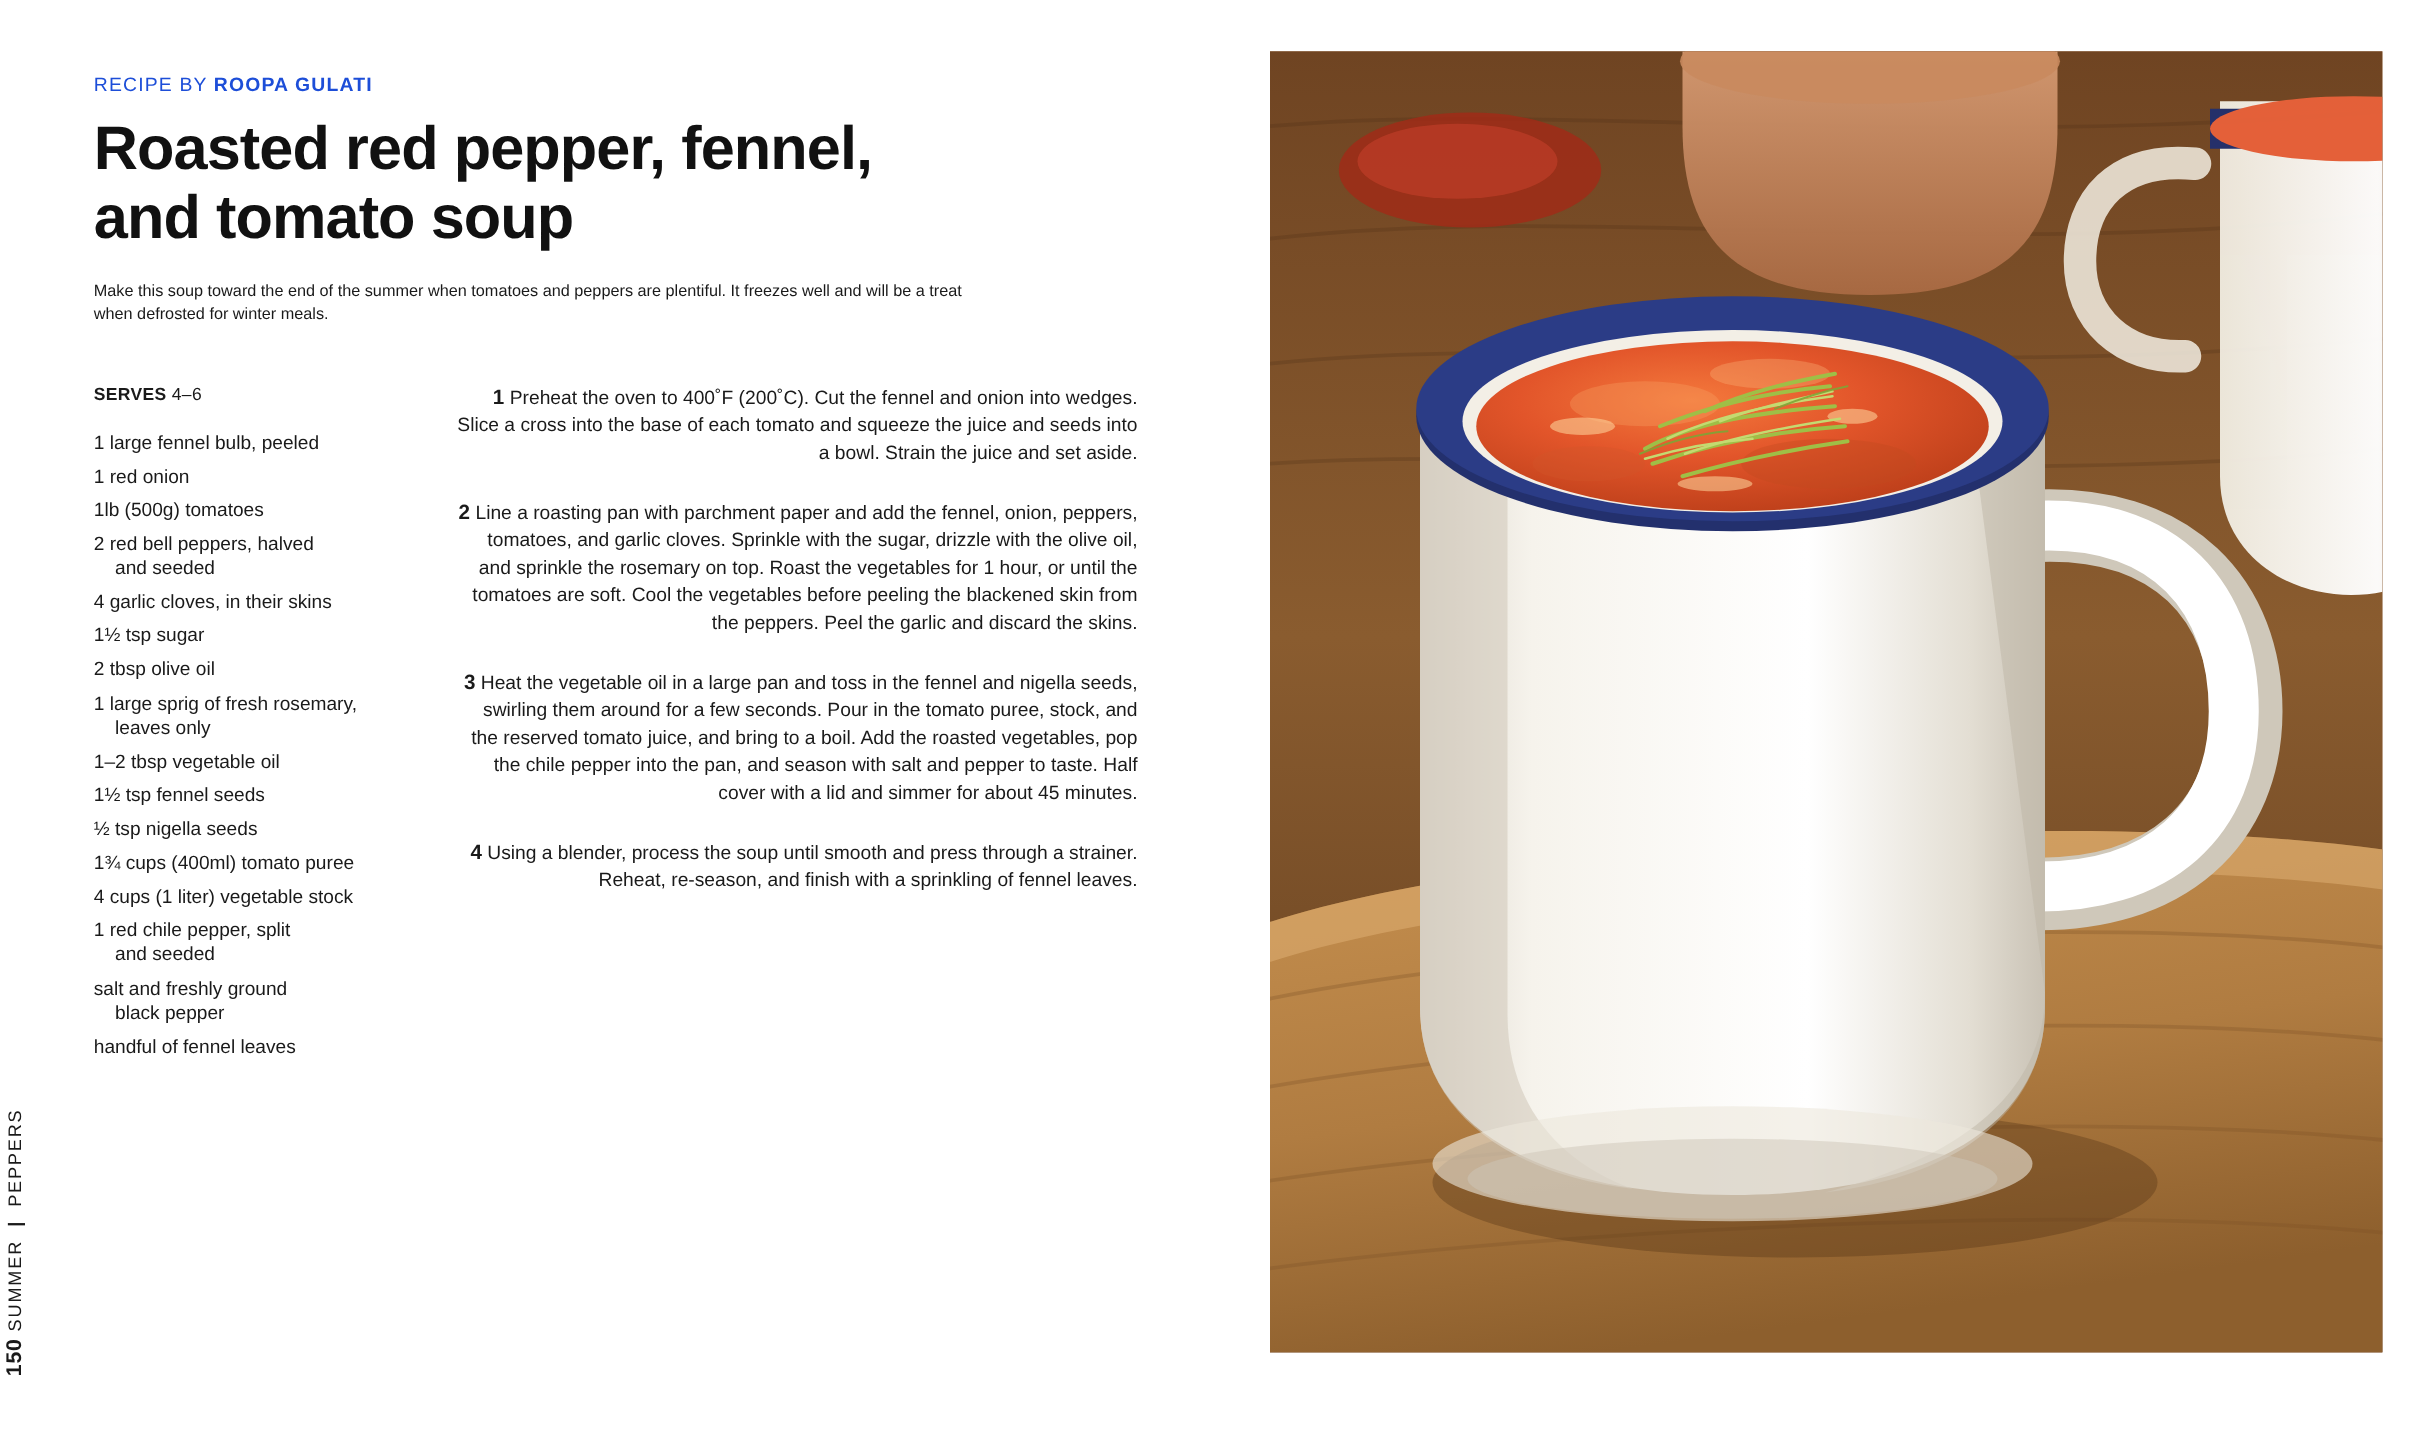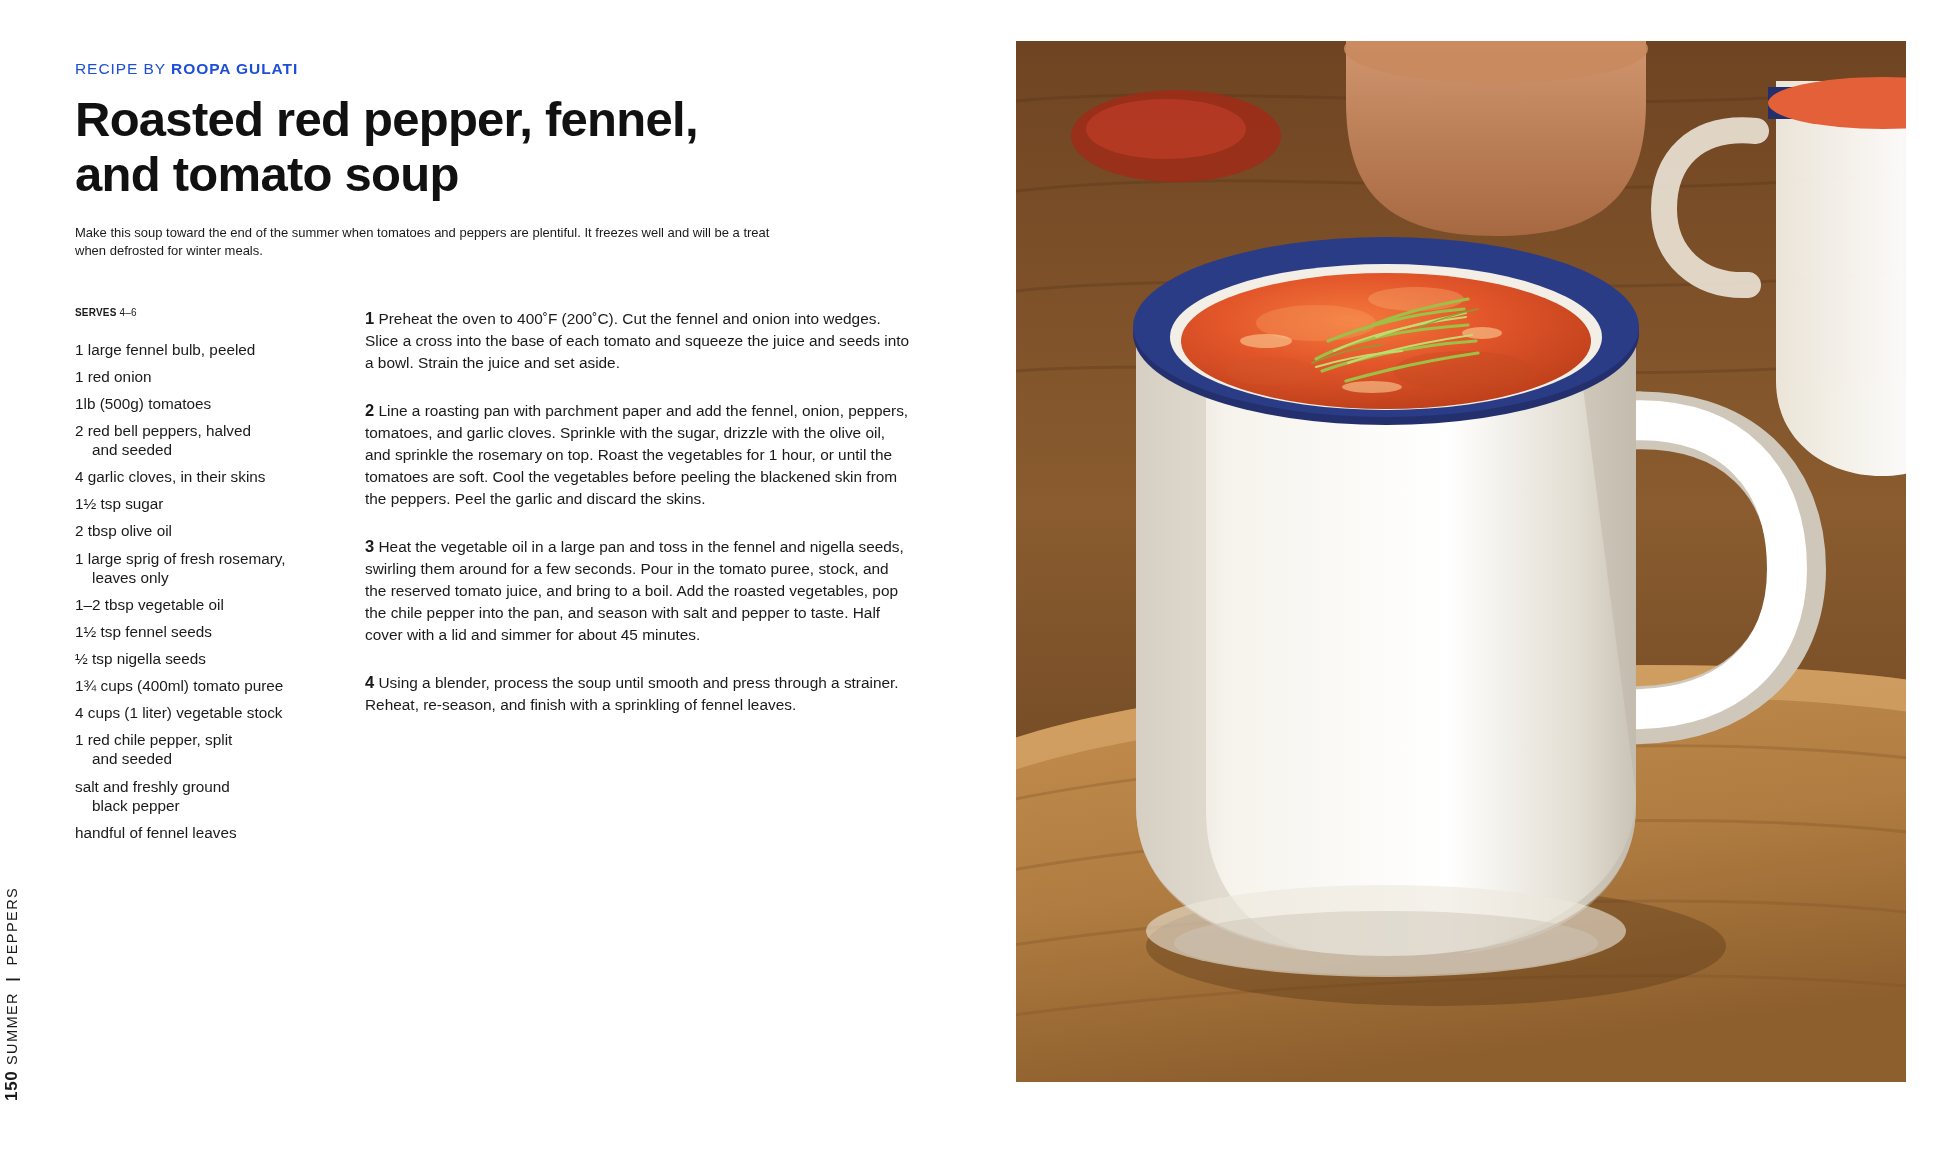--- a/index.html
+++ b/index.html
@@ -64,21 +64,21 @@
   .col-ingredients {
     width: 290px;
     flex: 0 0 290px;
   }
   .col-method {
     width: 545px;
     flex: 0 0 545px;
   }
 
   .serves {
-    font-size: 10px;
+    font-size: 14px;
     margin: 0 0 22px 0;
     letter-spacing: 0.02em;
   }
   .serves b {
     font-weight: bold;
     text-transform: uppercase;
   }
   .ing-list {
     list-style: none;
     margin: 0;
@@ -107,20 +107,21 @@
     text-transform: uppercase;
   }
   .meta .sep {
     display: inline-block;
     width: 10px;
   }
   .step {
     font-size: 15.4px;
     line-height: 1.42;
     margin: 0 0 25px 0;
+    text-align: right;
   }
   .step .num {
     font-weight: bold;
     font-size: 16.5px;
   }
 
   
   .running-foot {
     position: absolute;
     left: 22px;

